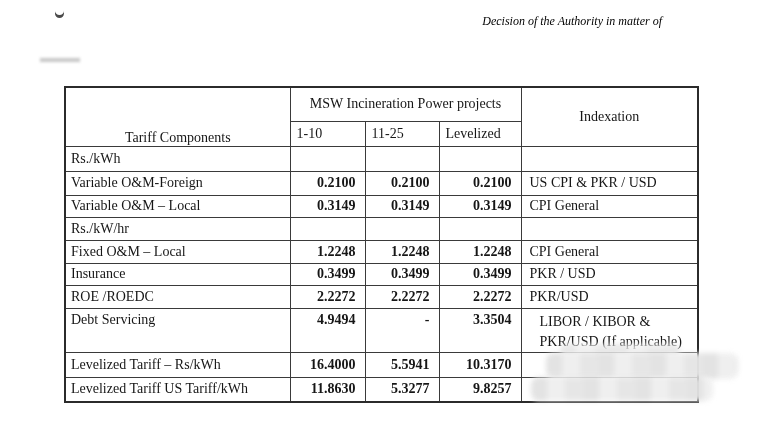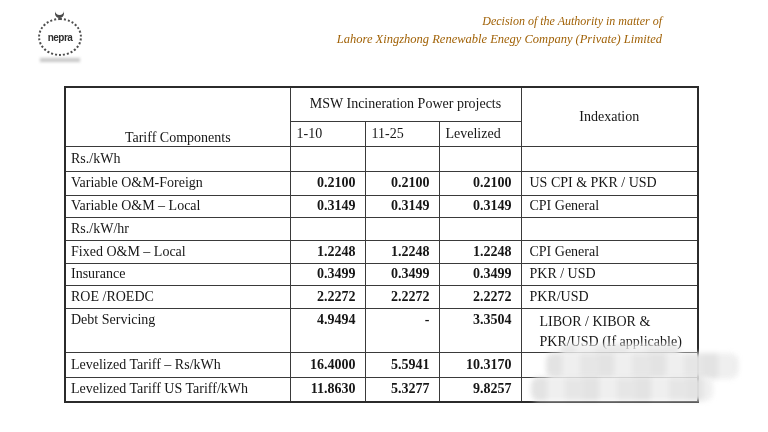--- a/index.html
+++ b/index.html
@@ -14,21 +14,21 @@
     overflow: hidden;
   }
 
   
   .doc-header-text {
     position: absolute;
     top: 12px;
     right: 106px;
     text-align: right;
     font-style: italic;
-    color: #a16207;
+    color: #000000;
   }
   .doc-header-text .line1 { font-size: 12px; line-height: 18px; }
   .doc-header-text .line2 { font-size: 12.5px; line-height: 18px; }
 
   
   .logo {
     position: absolute;
     left: 36px;
     top: 9px;
     width: 48px;
@@ -141,29 +141,25 @@
   .redact-2 { left: 531px; top: 377px; width: 182px; height: 24px; }
   .redact-3 { left: 560px; top: 344px; width: 120px; height: 12px; opacity: 0.8; }
 </style>
 </head>
 <body>
 
 <div class="page">
 
   <div class="logo">
     <div class="crescent"></div>
-    <div class="seal">
-      <span class="seal-text">nepra</span>
-    </div>
     <div class="logo-smudge"></div>
   </div>
 
   <div class="doc-header-text">
     <div class="line1">Decision of the Authority in matter of</div>
-    <div class="line2">Lahore Xingzhong Renewable Enegy Company (Private) Limited</div>
   </div>
 
   <table class="tariff-table">
     <colgroup>
       <col style="width:225px">
       <col style="width:75px">
       <col style="width:74px">
       <col style="width:82px">
       <col style="width:177px">
     </colgroup>

